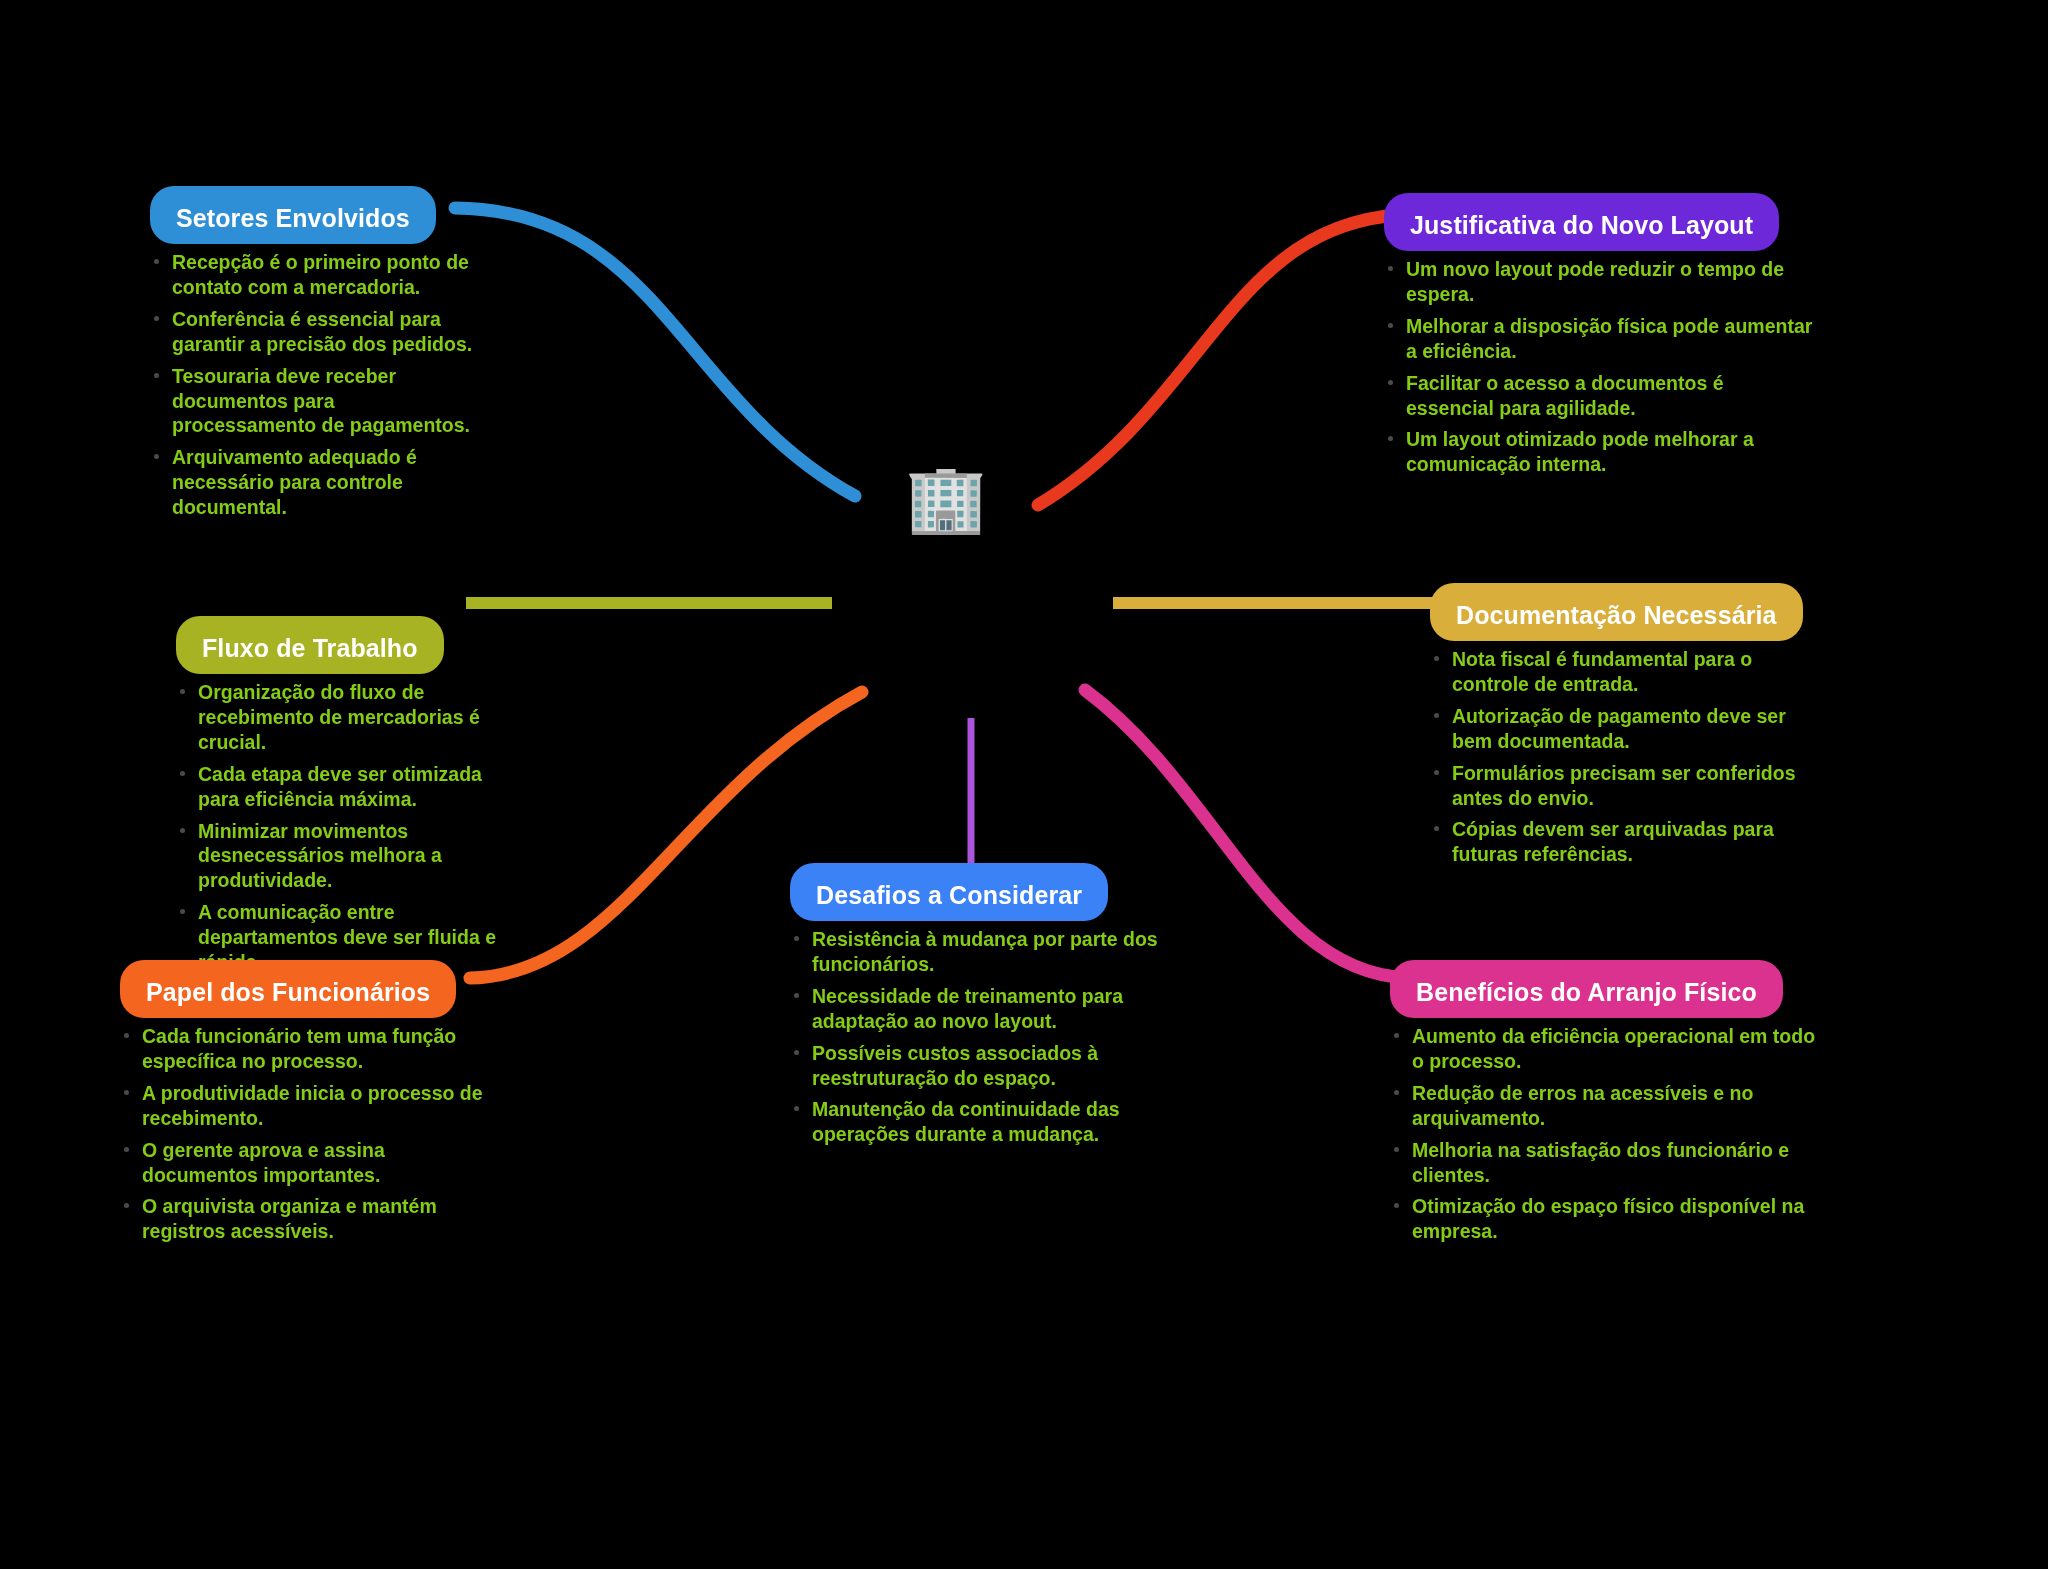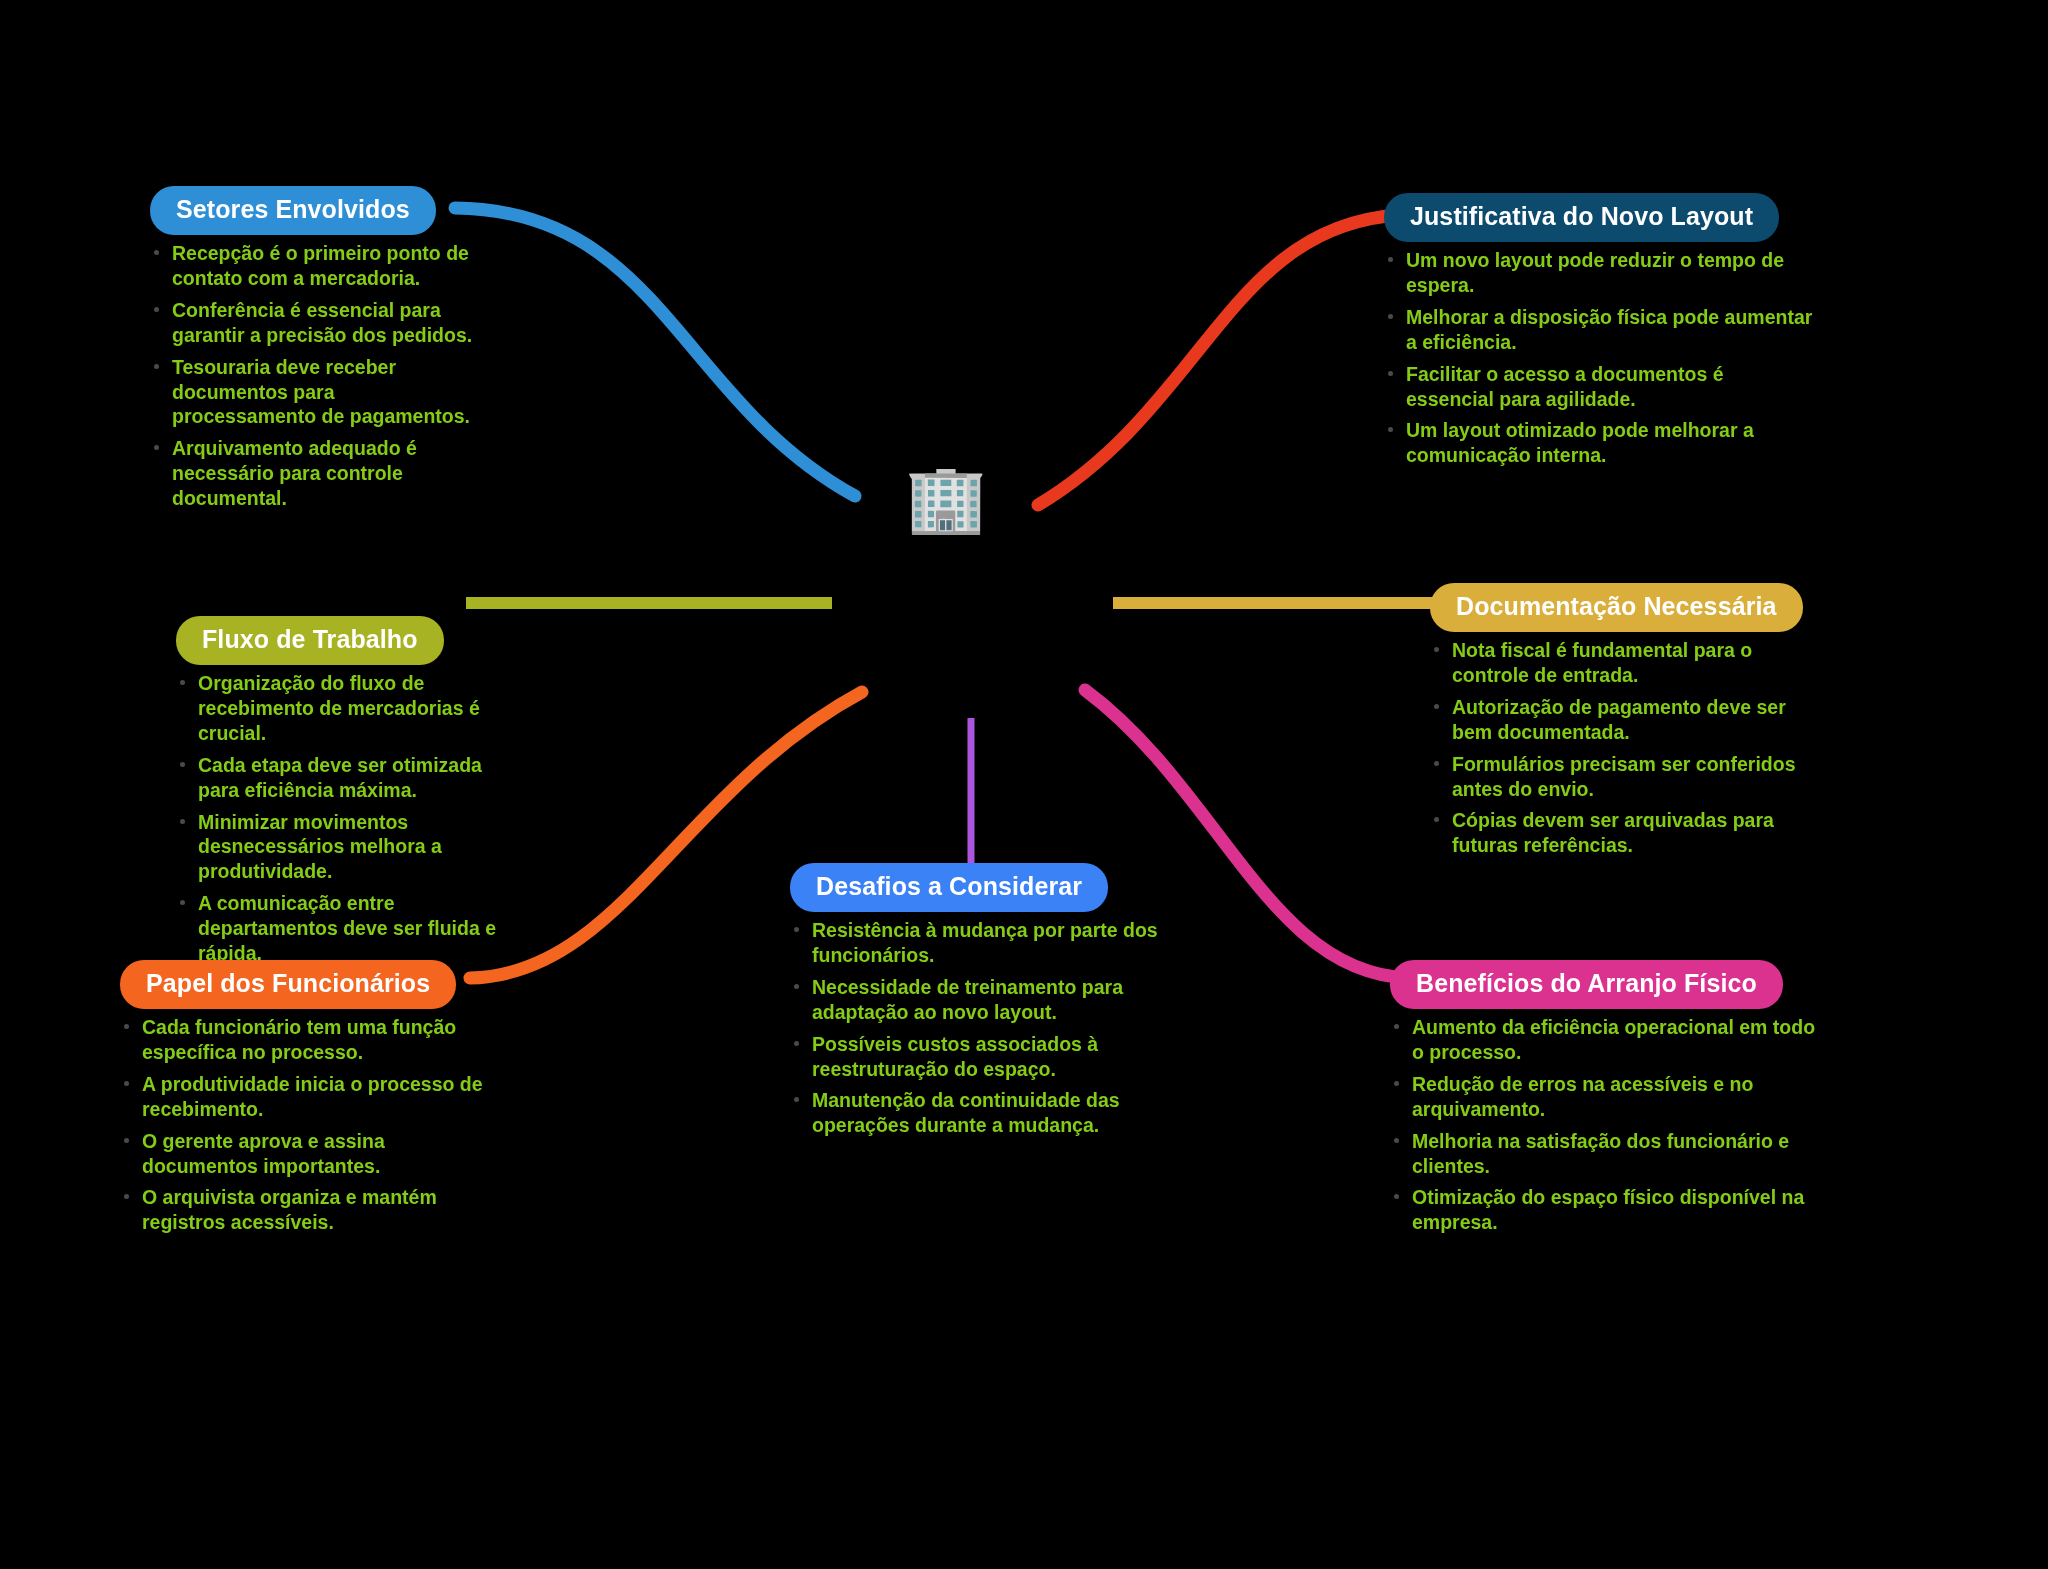--- a/index.html
+++ b/index.html
@@ -47,21 +47,21 @@
   }
 
   .branch {
     position: absolute;
     box-sizing: border-box;
   }
 
   .branch-header {
     display: inline-block;
     border-radius: 24px;
-    padding: 9px 26px 11px 26px;
+    padding: 18px 26px 11px 26px;
     color: #ffffff;
     font-size: 25px;
     font-weight: bold;
     letter-spacing: 0.1px;
     white-space: nowrap;
     line-height: 1.15;
   }
 
   .branch-list {
     list-style: none;
@@ -126,21 +126,21 @@
     <div class="branch-header" style="background: rgb(46, 143, 214);">Setores Envolvidos</div>
     <ul class="branch-list">
       <li><span class="bullet-dot"></span><span>Recepção é o primeiro ponto de contato com a mercadoria.</span></li>
       <li><span class="bullet-dot"></span><span>Conferência é essencial para garantir a precisão dos pedidos.</span></li>
       <li><span class="bullet-dot"></span><span>Tesouraria deve receber documentos para processamento de pagamentos.</span></li>
       <li><span class="bullet-dot"></span><span>Arquivamento adequado é necessário para controle documental.</span></li>
     </ul>
   </div>
 
   <div class="branch b-justificativa">
-    <div class="branch-header" style="background: #0c4a6e;">Justificativa do Novo Layout</div>
+    <div class="branch-header" style="background: #6d28d9;">Justificativa do Novo Layout</div>
     <ul class="branch-list">
       <li><span class="bullet-dot"></span><span>Um novo layout pode reduzir o tempo de espera.</span></li>
       <li><span class="bullet-dot"></span><span>Melhorar a disposição física pode aumentar a eficiência.</span></li>
       <li><span class="bullet-dot"></span><span>Facilitar o acesso a documentos é essencial para agilidade.</span></li>
       <li><span class="bullet-dot"></span><span>Um layout otimizado pode melhorar a comunicação interna.</span></li>
     </ul>
   </div>
 
   <div class="branch b-fluxo">
     <div class="branch-header" style="background: rgb(168, 179, 35); margin-top: 33px;">Fluxo de Trabalho</div>

